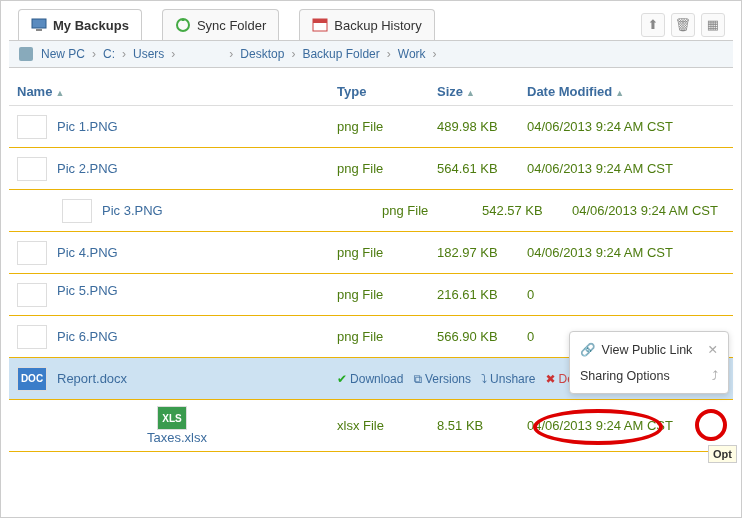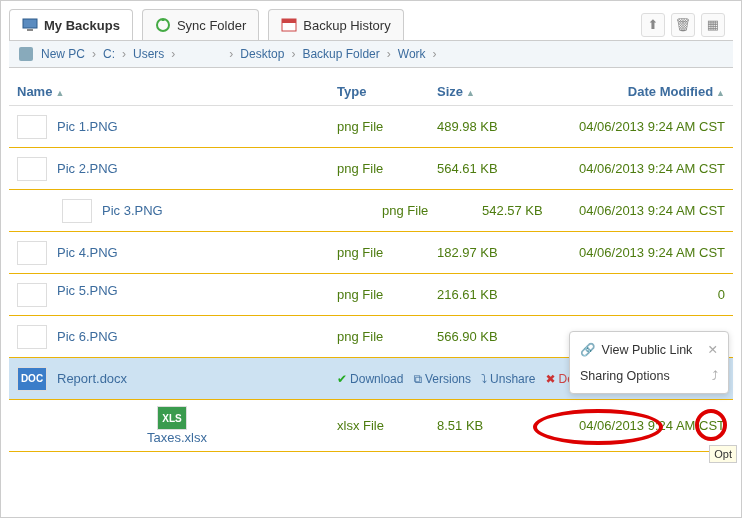--- a/index.html
+++ b/index.html
@@ -1,51 +1,51 @@
 <!DOCTYPE html>
 <html><head>
 <meta charset="utf-8">
 <style>
 * { box-sizing: border-box; margin: 0; padding: 0; }
 body { font-family: Arial, Helvetica, sans-serif; font-size: 13px; color: #333; background: #fff; overflow: hidden; }
 .app { width: 742px; height: 518px; border: 1px solid #ccc; margin: 0; position: relative; background: #fff; }
 .toolbar { padding: 8px 8px 0 8px; display: flex; align-items: center; gap: 6px; }
-.tabs { display: flex; gap: 9px; flex: 1; }
+.tabs { display: flex; gap: 20px; flex: 1; margin-left: 9px; }
 .tab { border: 1px solid #ccc; border-bottom: none; padding: 7px 12px; border-radius: 4px 4px 0 0; background: #f9f9f9; display: flex; align-items: center; gap: 6px; cursor: pointer; }
 .tab.active { background: #fff; font-weight: bold; }
 .tab .icon { width: 16px; height: 16px; display: inline-block; }
 .toolbar-right { display: flex; gap: 6px; align-items: center; margin-right: 8px; }
 .tool-btn { width: 24px; height: 24px; border: 1px solid #ddd; border-radius: 3px; display: flex; align-items: center; justify-content: center; background: #fafafa; cursor: pointer; color: #888; }
 .breadcrumb { border-top: 1px solid #ccc; border-bottom: 1px solid #ccc; background: #f2f6f9; margin: 0 8px; padding: 6px 10px; display: flex; align-items: center; gap: 4px; color: #3c6c9e; font-size: 12px; }
 .breadcrumb .crumb { color: #3c6c9e; cursor: pointer; }
 .breadcrumb .sep { color: #999; margin: 0 3px; }
 .bc-icon { width: 14px; height: 14px; background: #8ab; display: inline-block; margin-right: 4px; border-radius: 2px; }
 .table { margin: 10px 8px 0 8px; }
 .thead { display: flex; border-bottom: 1px solid #ddd; padding: 6px 8px; color: #3c6c9e; font-weight: bold; }
 .col-name { flex: 0 0 320px; }
 .col-type { flex: 0 0 100px; }
 .col-size { flex: 0 0 90px; }
-.col-date { flex: 1; text-align: right; }
+.col-date { flex: 1; }
 .sort-arrow { color: #8aa; font-size: 9px; margin-left: 3px; }
 .row { display: flex; align-items: center; padding: 6px 8px; border-bottom: 1px solid #eab308; min-height: 42px; color: #3c6c9e; position: relative; }
 .row .col-type, .row .col-size, .row .col-date { color: #4d7c0f; }
 .row.selected { background: #cde2f2; }
 .file-ic { width: 30px; height: 24px; border: 1px solid #ddd; margin-right: 10px; background: #fff; display: inline-flex; align-items: center; justify-content: center; font-size: 10px; }
 .fname { color: #3c6c9e; }
 .actions { display: flex; gap: 10px; align-items: center; color: #3c6c9e; }
 .action { display: flex; align-items: center; gap: 3px; cursor: pointer; font-size: 12px; }
 .action.del { color: #c44; }
 .share-btn { margin-left: auto; width: 20px; height: 20px; display: flex; align-items: center; justify-content: center; border-radius: 3px; background: #e8f0f7; cursor: pointer; }
 .circle-red { position: absolute; border: 4px solid #d00; border-radius: 50%; pointer-events: none; }
 #c1 { width: 130px; height: 36px; left: 532px; top: 408px; border-radius: 50%/50%; }
 #c2 { width: 32px; height: 32px; left: 694px; top: 408px; }
 .popup { position: absolute; right: 12px; top: 330px; width: 160px; background: #fff; border: 1px solid #ccc; border-radius: 4px; box-shadow: 0 2px 6px rgba(0,0,0,.15); padding: 4px 0; z-index: 5; }
 .popup-item { padding: 6px 10px; display: flex; align-items: center; gap: 6px; cursor: pointer; font-size: 12.5px; color: #333; }
 .popup-item .pi-right { margin-left: auto; color: #aaa; }
-.tooltip { position: absolute; right: 4px; top: 444px; background: #fffde5; border: 1px solid #ccc; padding: 2px 4px; font-size: 11px; z-index: 6; }
+.tooltip { position: absolute; right: 4px; top: 444px; background: #fffde5; border: 1px solid #ccc; padding: 2px 4px; font-size: 11px; z-index: 6; font-weight: bold; }
 svg { display: block; }
 </style>
 </head>
 <body>
 <div class="app">
 
 <div class="toolbar">
   <div class="tabs">
     <div class="tab active">
       <span class="icon">

